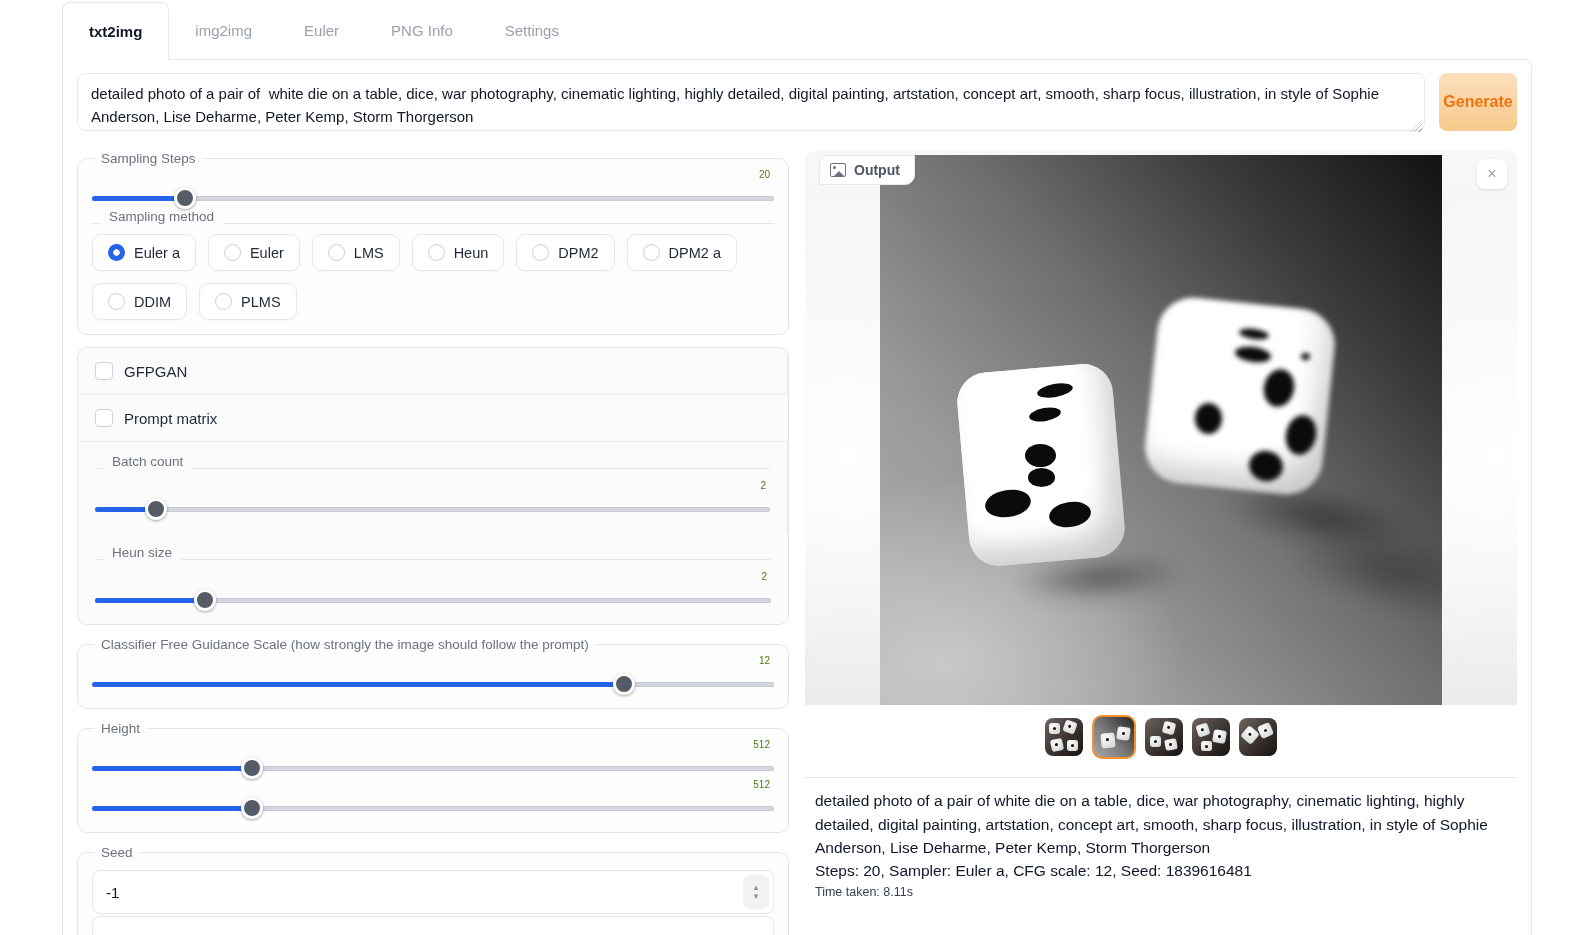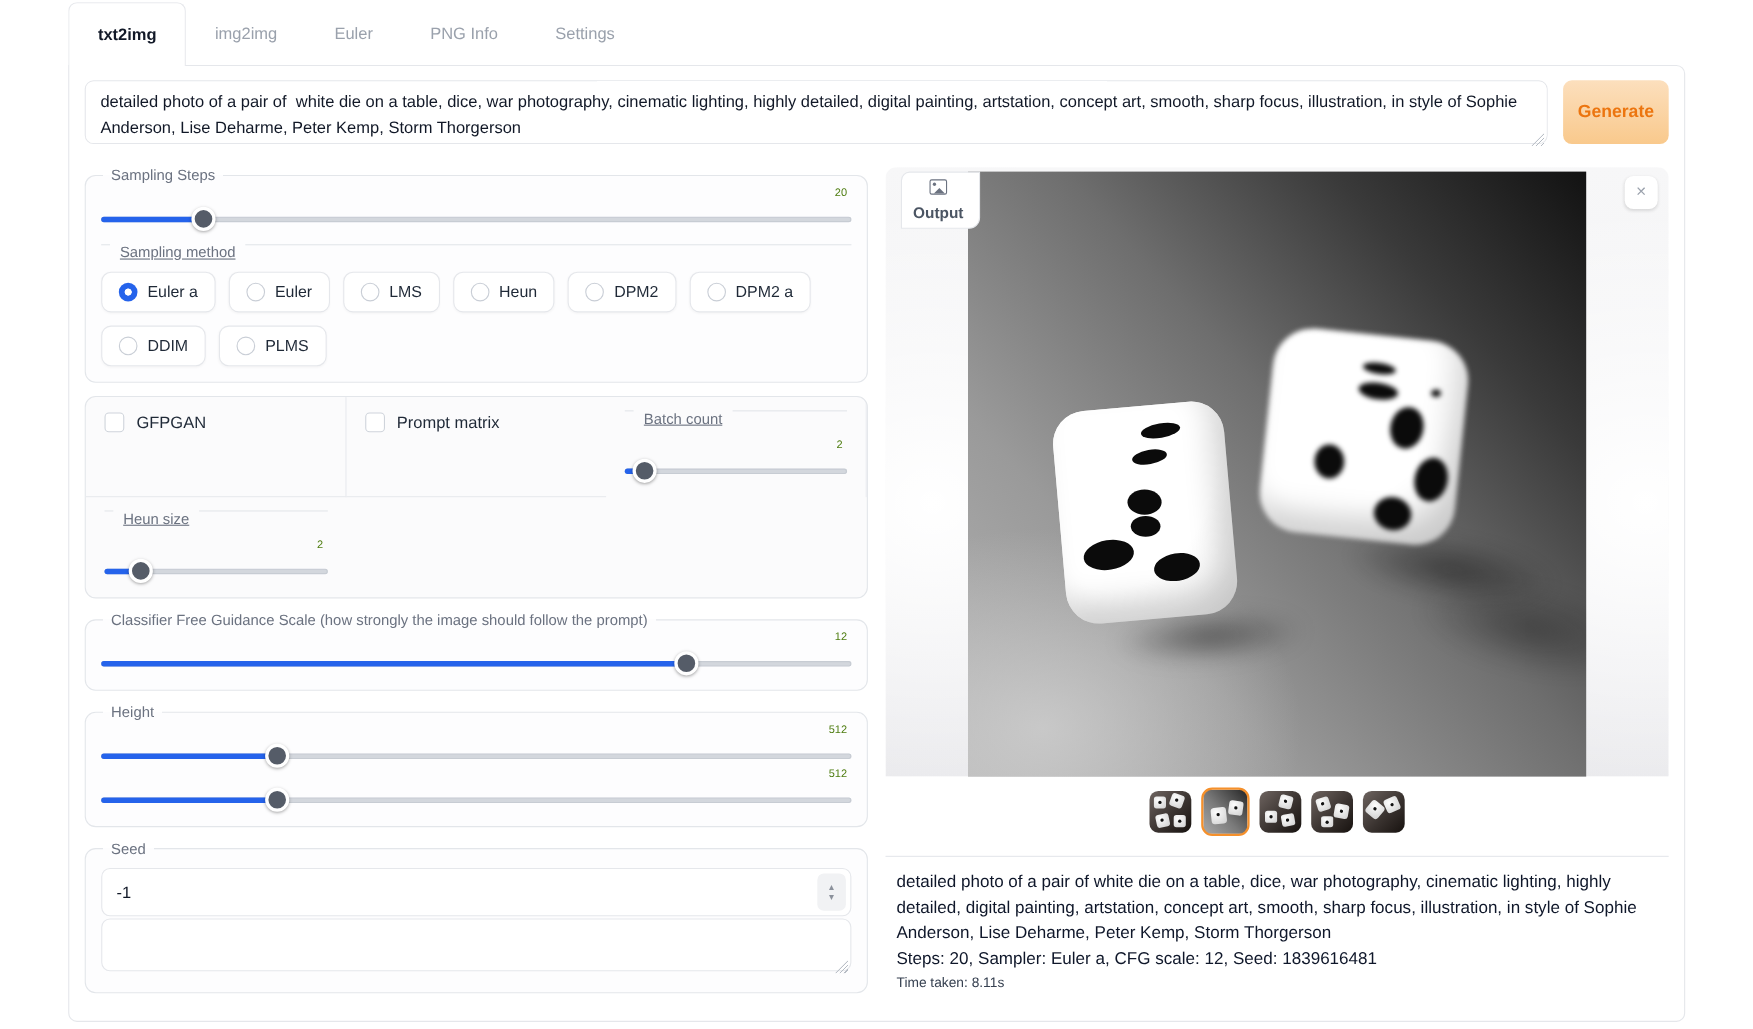--- a/index.html
+++ b/index.html
@@ -12,49 +12,49 @@
   .tab.active { background:#fff; border:1px solid #e5e7eb; border-bottom:none; border-radius:8px 8px 0 0; color:#111827; font-weight:700; margin-bottom:-1px; }
 
   
   .card { background:#fff; border:1px solid #e5e7eb; border-radius:0 8px 8px 8px; padding:13px 14px 14px; min-height:834px; position:relative; }
 
   
   .prompt-row { display:flex; gap:14px; align-items:stretch; }
   .prompt-box { position:relative; flex:1; }
   .prompt-box textarea { width:100%; height:58px; border:1px solid #e5e7eb; border-radius:8px; resize:none; padding:9px 13px; font-family:"Liberation Sans",sans-serif; font-size:15px; line-height:1.5; color:#111827; outline:none; }
   .resize-handle { position:absolute; right:3px; bottom:3px; width:12px; height:12px; clip-path:polygon(100% 0,100% 100%,0 100%); background:repeating-linear-gradient(135deg,transparent 0 2px,#b6bcc4 2px 3px); }
-  .generate-btn { width:96px; height:58px; border:none; border-radius:8px; background:linear-gradient(180deg,#fcdfbd 0%,#f9c98c 100%); color:#ec750f; font-family:"Liberation Sans",sans-serif; font-weight:700; font-size:16px; cursor:pointer; }
+  .generate-btn { width:78px; height:58px; border:none; border-radius:8px; background:linear-gradient(180deg,#fcdfbd 0%,#f9c98c 100%); color:#ec750f; font-family:"Liberation Sans",sans-serif; font-weight:700; font-size:16px; cursor:pointer; }
 
   
   .cols { display:flex; gap:16px; margin-top:16px; }
   .left-col { width:712px; display:flex; flex-direction:column; gap:12px; }
   .right-col { flex:1; }
 
   
   fieldset.panel { border:1px solid #e3e6ea; border-radius:10px; padding:2px 14px 14px; background:#fdfdfe; }
   fieldset.panel legend { font-size:13.5px; color:#6b7280; padding:0 7px; margin-left:2px; }
-  .inner-label { display:flex; align-items:flex-start; gap:9px; font-size:13.5px; color:#6b7280; margin:13px 0 10px;text-decoration:underline; }
+  .inner-label { display:flex; align-items:flex-end; gap:9px; font-size:13.5px; color:#6b7280; margin:1px 0 10px; }
   .inner-label::before { content:""; width:8px; border-top:1px solid #e3e6ea; }
   .inner-label::after { content:""; flex:1; border-top:1px solid #e3e6ea; }
   .slider-value { text-align:right; font-size:10px; color:#4d7c0f; padding:1px 4px 8px 0; }
 
   
   .slider { position:relative; height:20px; cursor:pointer; }
   .slider .track { position:absolute; top:8px; left:0; right:0; height:5px; border-radius:3px; background:#d3d7dd; box-shadow:inset 0 0 0 1px #c7ccd3; }
   .slider .fill { position:absolute; top:8px; left:0; width:var(--pct,0%); height:5px; border-radius:3px; background:#2563eb; }
   .slider .thumb { position:absolute; top:-1px; left:calc(var(--pct,0%) - 11px); width:22px; height:22px; border-radius:50%; background:#555c68; border:3px solid #fff; box-shadow:0 1px 3px rgba(0,0,0,.35); }
 
   
   .radio-row { display:flex; gap:12px; flex-wrap:wrap; }
   .radio-pill { display:flex; align-items:center; gap:9px; border:1px solid #e5e7eb; border-radius:9px; background:#fff; padding:9px 15px; font-size:14.5px; color:#1f2937; box-shadow:0 1px 2px rgba(0,0,0,.03); cursor:pointer; }
   .radio-dot { width:17px; height:17px; border-radius:50%; border:1.5px solid #c9ced6; background:#fff; }
   .radio-dot.checked { border:none; background:radial-gradient(circle, #fff 0 3px, #2563eb 3.5px 100%); }
 
   
-  .panel-box { border:1px solid #e3e6ea; border-radius:10px; background:#fbfbfc; display:grid; grid-template-columns:1fr 1fr 1fr; overflow:hidden; }
+  .panel-box { border:1px solid #e3e6ea; border-radius:10px; background:#fbfbfc; display:grid; grid-template-columns:1fr; overflow:hidden; }
   .cell { padding:14px 17px; }
   .cell.br { border-right:1px solid #e8eaee; }
   .cell.bb { border-bottom:1px solid #e8eaee; }
   .check-item { display:flex; align-items:center; gap:11px; font-size:15px; color:#1f2937; cursor:pointer; }
   .checkbox { width:18px; height:18px; border:1.5px solid #cfd4db; border-radius:4px; background:#fff; }
   .cell.batch { padding:2px 17px 14px; }
 
   
   .num-input { position:relative; margin-top:8px; }
   .num-input input { width:100%; height:44px; border:1px solid #e5e7eb; border-radius:8px; padding:0 40px 0 13px; font-family:"Liberation Sans",sans-serif; font-size:15px; color:#111827; outline:none; }
@@ -67,21 +67,21 @@
       radial-gradient(60% 70% at 6% 55%, #ffffff 0%, rgba(255,255,255,0) 70%),
       radial-gradient(60% 70% at 97% 55%, #ffffff 0%, rgba(255,255,255,0) 70%),
       linear-gradient(180deg,#f7f7f8 0%, #f1f1f3 60%, #e9e9ec 100%); }
   .main-image { position:absolute; left:50%; transform:translateX(-50%); top:4px; width:562px; height:550px; overflow:hidden; cursor:pointer; background:
       radial-gradient(70% 55% at 12% 92%, rgba(210,210,210,.75) 0%, rgba(210,210,210,0) 60%),
       linear-gradient(48deg, #b4b4b4 0%, #9a9a9a 28%, #6e6e6e 55%, #3a3a3a 78%, #121212 100%); }
   .die { position:absolute; }
   .die .body { position:absolute; inset:0; background:radial-gradient(120% 120% at 30% 22%, #ffffff 52%, #ececec 82%, #d8d8d8 100%); box-shadow:inset -14px -20px 26px rgba(0,0,0,.15), inset 10px 14px 18px rgba(255,255,255,.85); }
   .pip { position:absolute; background:#0b0b0b; border-radius:50%; }
   .die-shadow { position:absolute; background:radial-gradient(50% 50% at 50% 50%, rgba(10,10,10,.5), rgba(10,10,10,0) 70%); filter:blur(9px); }
-  .output-chip { position:absolute; top:4px; left:14px; display:flex; align-items:center; gap:8px; background:#fff; border:1px solid #e5e7eb; border-radius:8px 0 10px 0; padding:6px 14px 6px 10px; font-size:14px; font-weight:600; color:#4b5563; z-index:3;flex-direction:column; }
+  .output-chip { position:absolute; top:4px; left:14px; display:flex; align-items:center; gap:8px; background:#fff; border:1px solid #e5e7eb; border-radius:8px 0 10px 0; padding:6px 14px 6px 10px; font-size:14px; font-weight:600; color:#4b5563; z-index:3; }
   .img-icon { width:16px; height:14px; border:1.4px solid #6b7280; border-radius:2px; position:relative; }
   .img-icon::before { content:""; position:absolute; left:2px; top:2px; width:3px; height:3px; border-radius:50%; background:#6b7280; }
   .img-icon::after { content:""; position:absolute; right:1px; bottom:0; border-left:5px solid transparent; border-right:5px solid transparent; border-bottom:5px solid #6b7280; }
   .close-btn { position:absolute; top:8px; right:10px; width:30px; height:30px; border:none; border-radius:8px; background:#fff; box-shadow:0 1px 3px rgba(0,0,0,.12); color:#9aa1ac; font-size:16px; cursor:pointer; z-index:3; display:flex; align-items:center; justify-content:center; }
 
   
   .thumbs { display:flex; justify-content:center; align-items:center; gap:9px; margin-top:8px; height:48px; }
   .thumb { width:38px; height:38px; border-radius:8px; cursor:pointer; background:linear-gradient(135deg,#6e6460 0%,#3a3330 55%,#17120f 100%); position:relative; overflow:hidden; }
   .thumb i { position:absolute; display:block; background:radial-gradient(circle at 35% 30%, #fdfdfd, #cfcfcf); border-radius:22%; }
   .thumb i::after { content:""; position:absolute; left:35%; top:35%; width:3px; height:3px; border-radius:50%; background:#111; }

